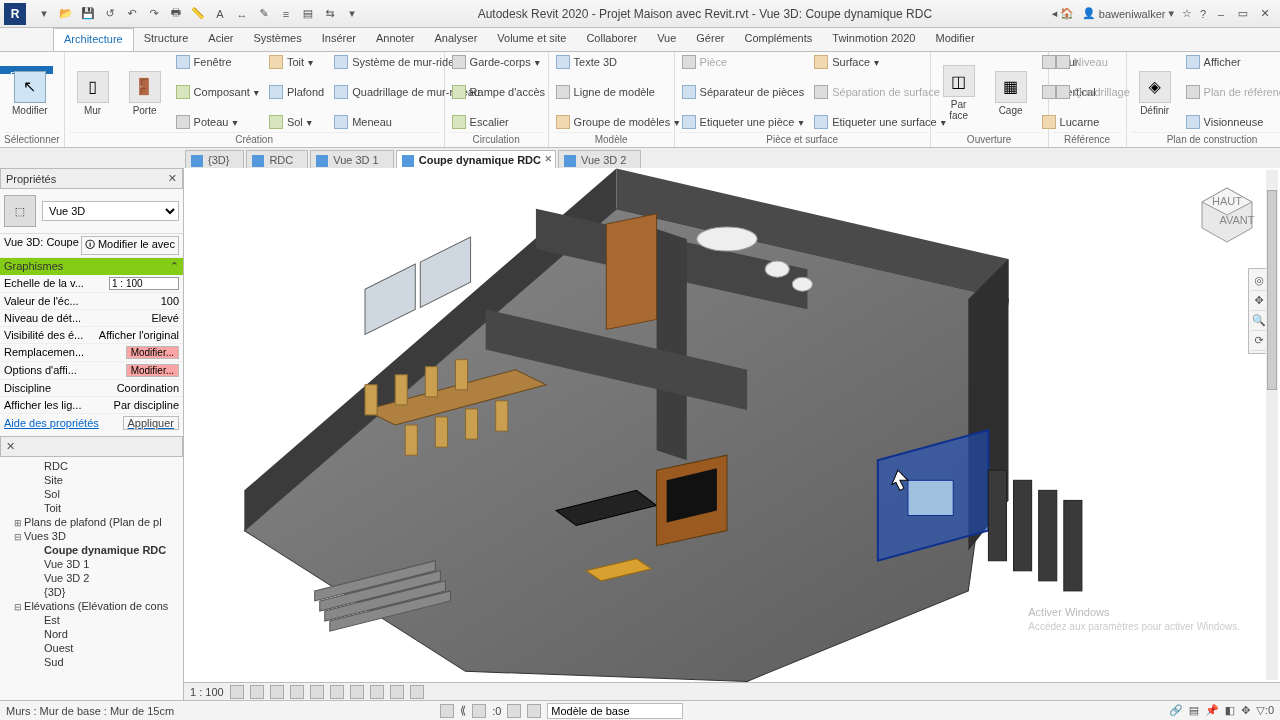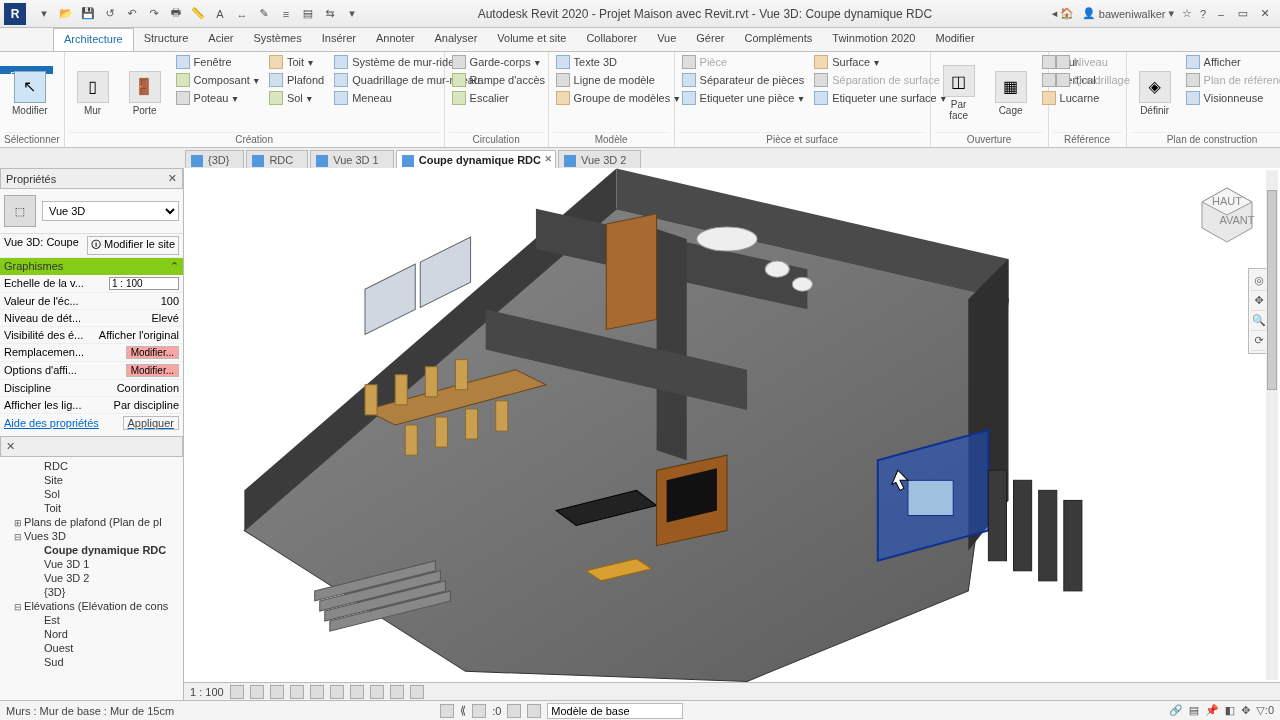--- a/index.html
+++ b/index.html
@@ -17,21 +17,21 @@
 .menutab { padding:4px 10px; color:#444; cursor:default; }
 .menutab.file { background:#1a6fb8; color:#fff;margin-top:38px; }
 .menutab.active { background:#fff; border:1px solid #c0c0c0; border-bottom:none; color:#1a6fb8; }
 .ribbon { height:96px; background:#fafafa; display:flex; border-bottom:1px solid #c0c0c0; }
 .panel { border-right:1px solid #ddd; padding:2px 4px; display:flex; flex-direction:column; }
 .panel .body { flex:1; display:flex; gap:4px; }
 .panel .label { text-align:center; font-size:10px; color:#666; padding-top:1px; border-top:1px solid #eee; }
 .bigbtn { display:flex; flex-direction:column; align-items:center; justify-content:center; padding:4px 8px; gap:2px; }
 .bigbtn .ico { width:32px; height:32px; background:#e8e8e8; border:1px solid #ccc; display:flex; align-items:center; justify-content:center; font-size:16px; }
 .bigbtn .txt { font-size:10px; color:#444; text-align:center; }
-.col { display:flex; flex-direction:column; gap:2px; }
+.col { display:flex; flex-direction:column; gap:14px; }
 .smallbtn { display:flex; align-items:center; gap:4px; padding:1px 3px; font-size:10px; color:#444; white-space:nowrap; }
 .smallbtn .sico { width:14px; height:14px; background:#d8e6c0; border:1px solid #aac080; display:inline-block; }
 .smallbtn .sico.b { background:#d0e0f0; border-color:#90b0d0; }
 .smallbtn .sico.o { background:#f0d8b0; border-color:#d0b080; }
 .smallbtn .sico.g { background:#ddd; border-color:#aaa; }
 .tabstrip { height:22px; background:#eee; display:flex; align-items:flex-end; border-bottom:1px solid #bbb; padding-left:185px; }
 .viewtab { padding:3px 14px 3px 22px; background:#e4e4e4; border:1px solid #bbb; border-bottom:none; font-size:11px; color:#555; position:relative; margin-right:2px; }
 .viewtab::before { content:""; position:absolute; left:5px; top:4px; width:12px; height:12px; background:#59d; }
 .viewtab.active { background:#fff; font-weight:bold; color:#222; }
 .viewtab .x { position:absolute; right:3px; top:3px; font-size:9px; color:#777; }
@@ -311,21 +311,21 @@
   <div class="palhead">
       <span>Propriétés</span>
       <span class="x">✕</span>
     </div>
   <div class="typesel">
     <div class="cube">⬚</div>
     <select><option>Vue 3D</option></select>
   </div>
   <div class="proprow">
     <span>Vue 3D: Coupe</span>
-    <span style="border:1px solid #bbb;padding:0 3px;font-size:10px">🛈 <span>Modifier le site</span></span>
+    <span style="border:1px solid #bbb;padding:0 3px;font-size:10px">🛈 <span>Modifier le avec</span></span>
   </div>
   <div class="propcat">
       <span>Graphismes</span>
       <span>⌃</span>
     </div>
   <div id="proprows">
       <div class="proprow">
         <span>Echelle de la v...</span>
         <input value="1 : 100" style="">
       </div>
@@ -461,20 +461,21 @@
         <text x="35" y="25" font-size="7" text-anchor="middle" fill="#888">HAUT</text>
         <text x="45" y="44" font-size="7" text-anchor="middle" fill="#888">AVANT</text>
       </svg>
 </div>
 <div class="navbar">
       <div>◎</div>
       <div>✥</div>
       <div>🔍</div>
       <div>⟳</div>
     </div>
+<div class="watermark"><span>Activer Windows</span><small>Accédez aux paramètres pour activer Windows.</small></div>
 </div>
 
 <div class="scroll-v">
     <div class="thumb"></div>
   </div>
 
 <div class="viewbar">
   <span>1 : 100</span>
   <span class="ico"></span>
   <span class="ico"></span>

